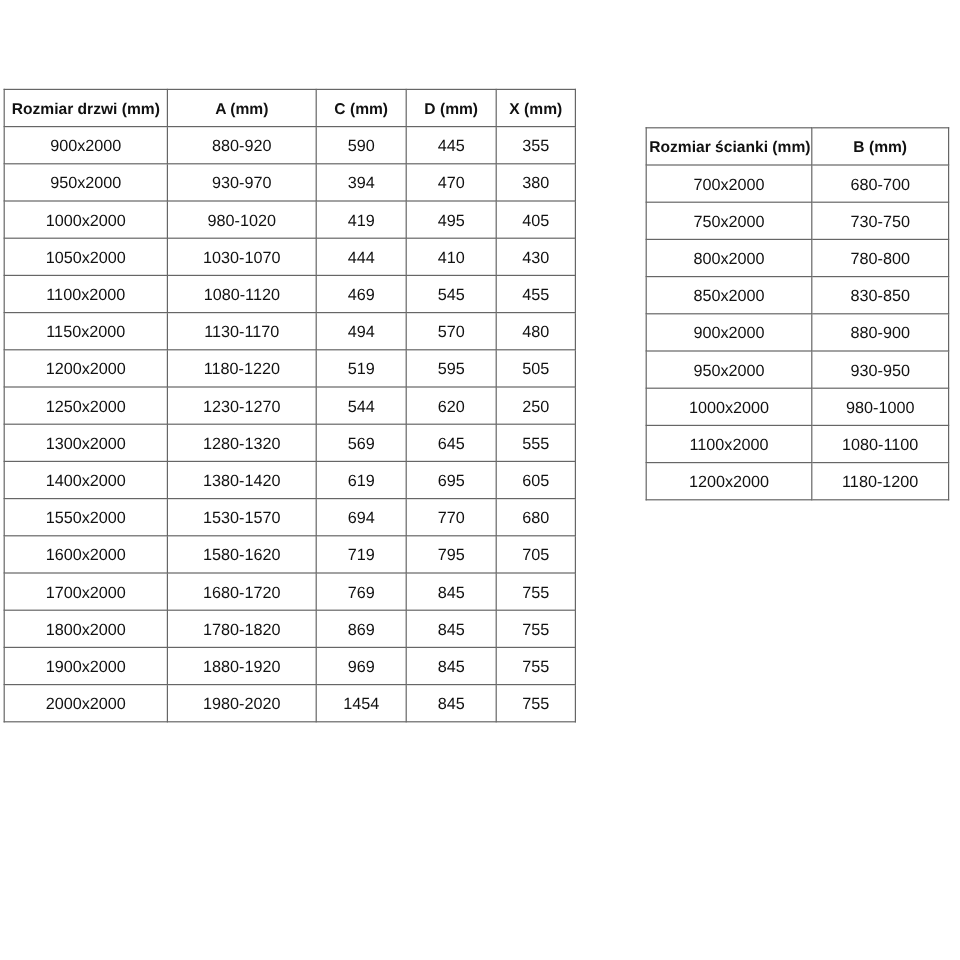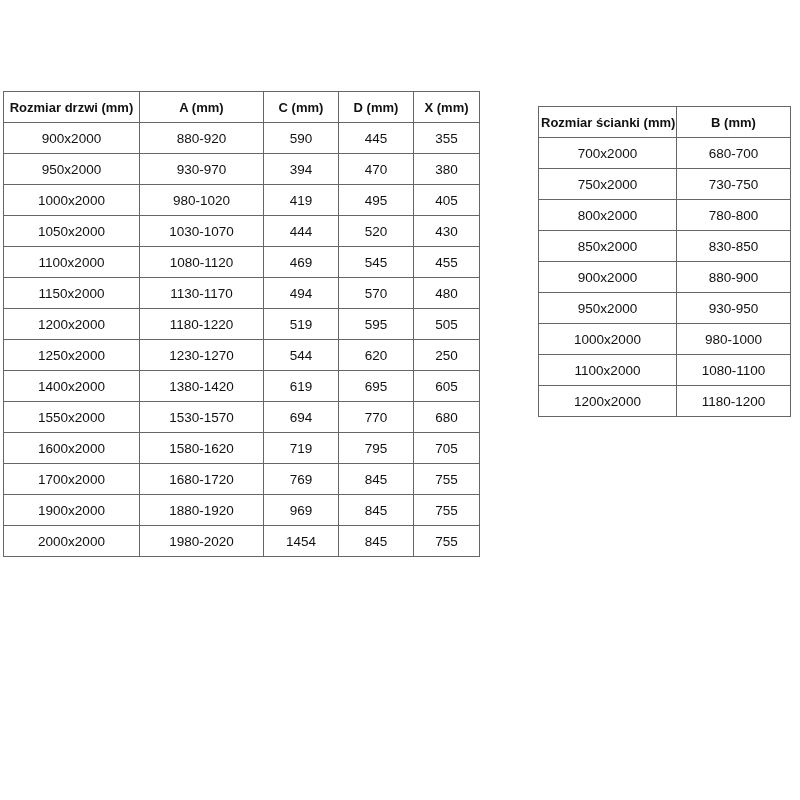--- a/index.html
+++ b/index.html
@@ -35,21 +35,21 @@
     font-weight: bold;
     color: #111111;
   }
   table.spec-table td {
     font-size: 13.5px;
     font-weight: normal;
     color: #111111;
   }
   #door-table {
     left: 3px;
-    top: 91px;
+    top: 74px;
     width: 476px;
   }
   #wall-table {
     left: 538px;
     top: 106px;
     width: 252px;
   }
 </style>
 </head>
 <body>
@@ -90,21 +90,21 @@
         <td>1000x2000</td>
         <td>980-1020</td>
         <td>419</td>
         <td>495</td>
         <td>405</td>
       </tr>
       <tr>
         <td>1050x2000</td>
         <td>1030-1070</td>
         <td>444</td>
-        <td>520</td>
+        <td>410</td>
         <td>430</td>
       </tr>
       <tr>
         <td>1100x2000</td>
         <td>1080-1120</td>
         <td>469</td>
         <td>545</td>
         <td>455</td>
       </tr>
       <tr>
@@ -122,20 +122,27 @@
         <td>505</td>
       </tr>
       <tr>
         <td>1250x2000</td>
         <td>1230-1270</td>
         <td>544</td>
         <td>620</td>
         <td>250</td>
       </tr>
       <tr>
+        <td>1300x2000</td>
+        <td>1280-1320</td>
+        <td>569</td>
+        <td>645</td>
+        <td>555</td>
+      </tr>
+      <tr>
         <td>1400x2000</td>
         <td>1380-1420</td>
         <td>619</td>
         <td>695</td>
         <td>605</td>
       </tr>
       <tr>
         <td>1550x2000</td>
         <td>1530-1570</td>
         <td>694</td>
@@ -146,20 +153,27 @@
         <td>1600x2000</td>
         <td>1580-1620</td>
         <td>719</td>
         <td>795</td>
         <td>705</td>
       </tr>
       <tr>
         <td>1700x2000</td>
         <td>1680-1720</td>
         <td>769</td>
+        <td>845</td>
+        <td>755</td>
+      </tr>
+      <tr>
+        <td>1800x2000</td>
+        <td>1780-1820</td>
+        <td>869</td>
         <td>845</td>
         <td>755</td>
       </tr>
       <tr>
         <td>1900x2000</td>
         <td>1880-1920</td>
         <td>969</td>
         <td>845</td>
         <td>755</td>
       </tr>

